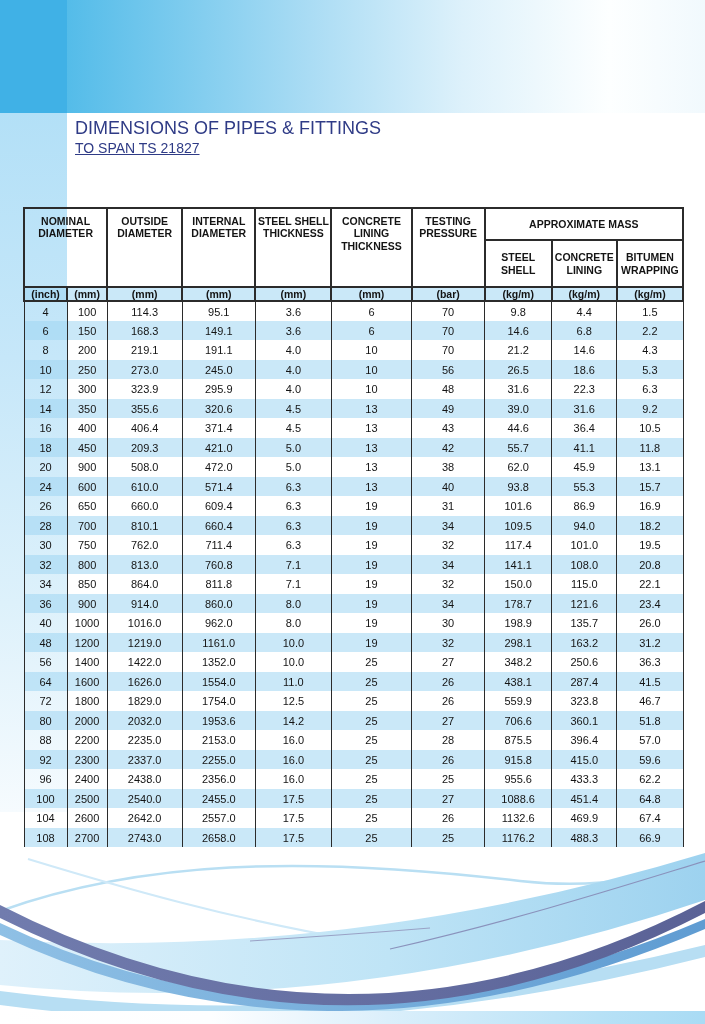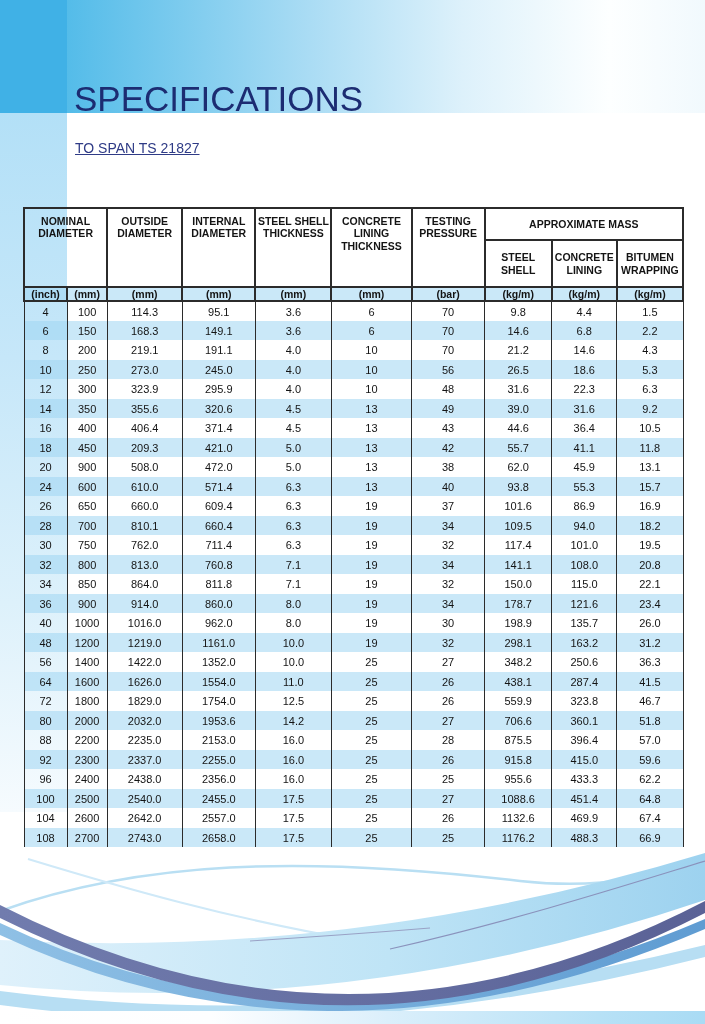--- a/index.html
+++ b/index.html
@@ -55,21 +55,21 @@
 </style>
 </head>
 <body>
 
 <div class="page">
 
   <div class="top-band"></div>
   <div class="corner-block"></div>
   <div class="left-strip"></div>
 
-  <div class="page-title">SPECIFICATIONS</div>
+  <div class="page-subtitle">DIMENSIONS OF PIPES &amp; FITTINGS</div>
   <div class="page-standard">TO SPAN TS 21827</div>
 
   <table class="spec-table">
     <colgroup>
       <col style="width:43px">
         <col style="width:40px">
         <col style="width:75px">
         <col style="width:73px">
       <col style="width:76px">
         <col style="width:80px">
@@ -227,21 +227,21 @@
           <td>55.3</td>
           <td>15.7</td>
         </tr>
         <tr>
           <td>26</td>
           <td>650</td>
           <td>660.0</td>
           <td>609.4</td>
           <td>6.3</td>
           <td>19</td>
-          <td>37</td>
+          <td>31</td>
           <td>101.6</td>
           <td>86.9</td>
           <td>16.9</td>
         </tr>
         <tr class="alt">
           <td>28</td>
           <td>700</td>
           <td>810.1</td>
           <td>660.4</td>
           <td>6.3</td>

